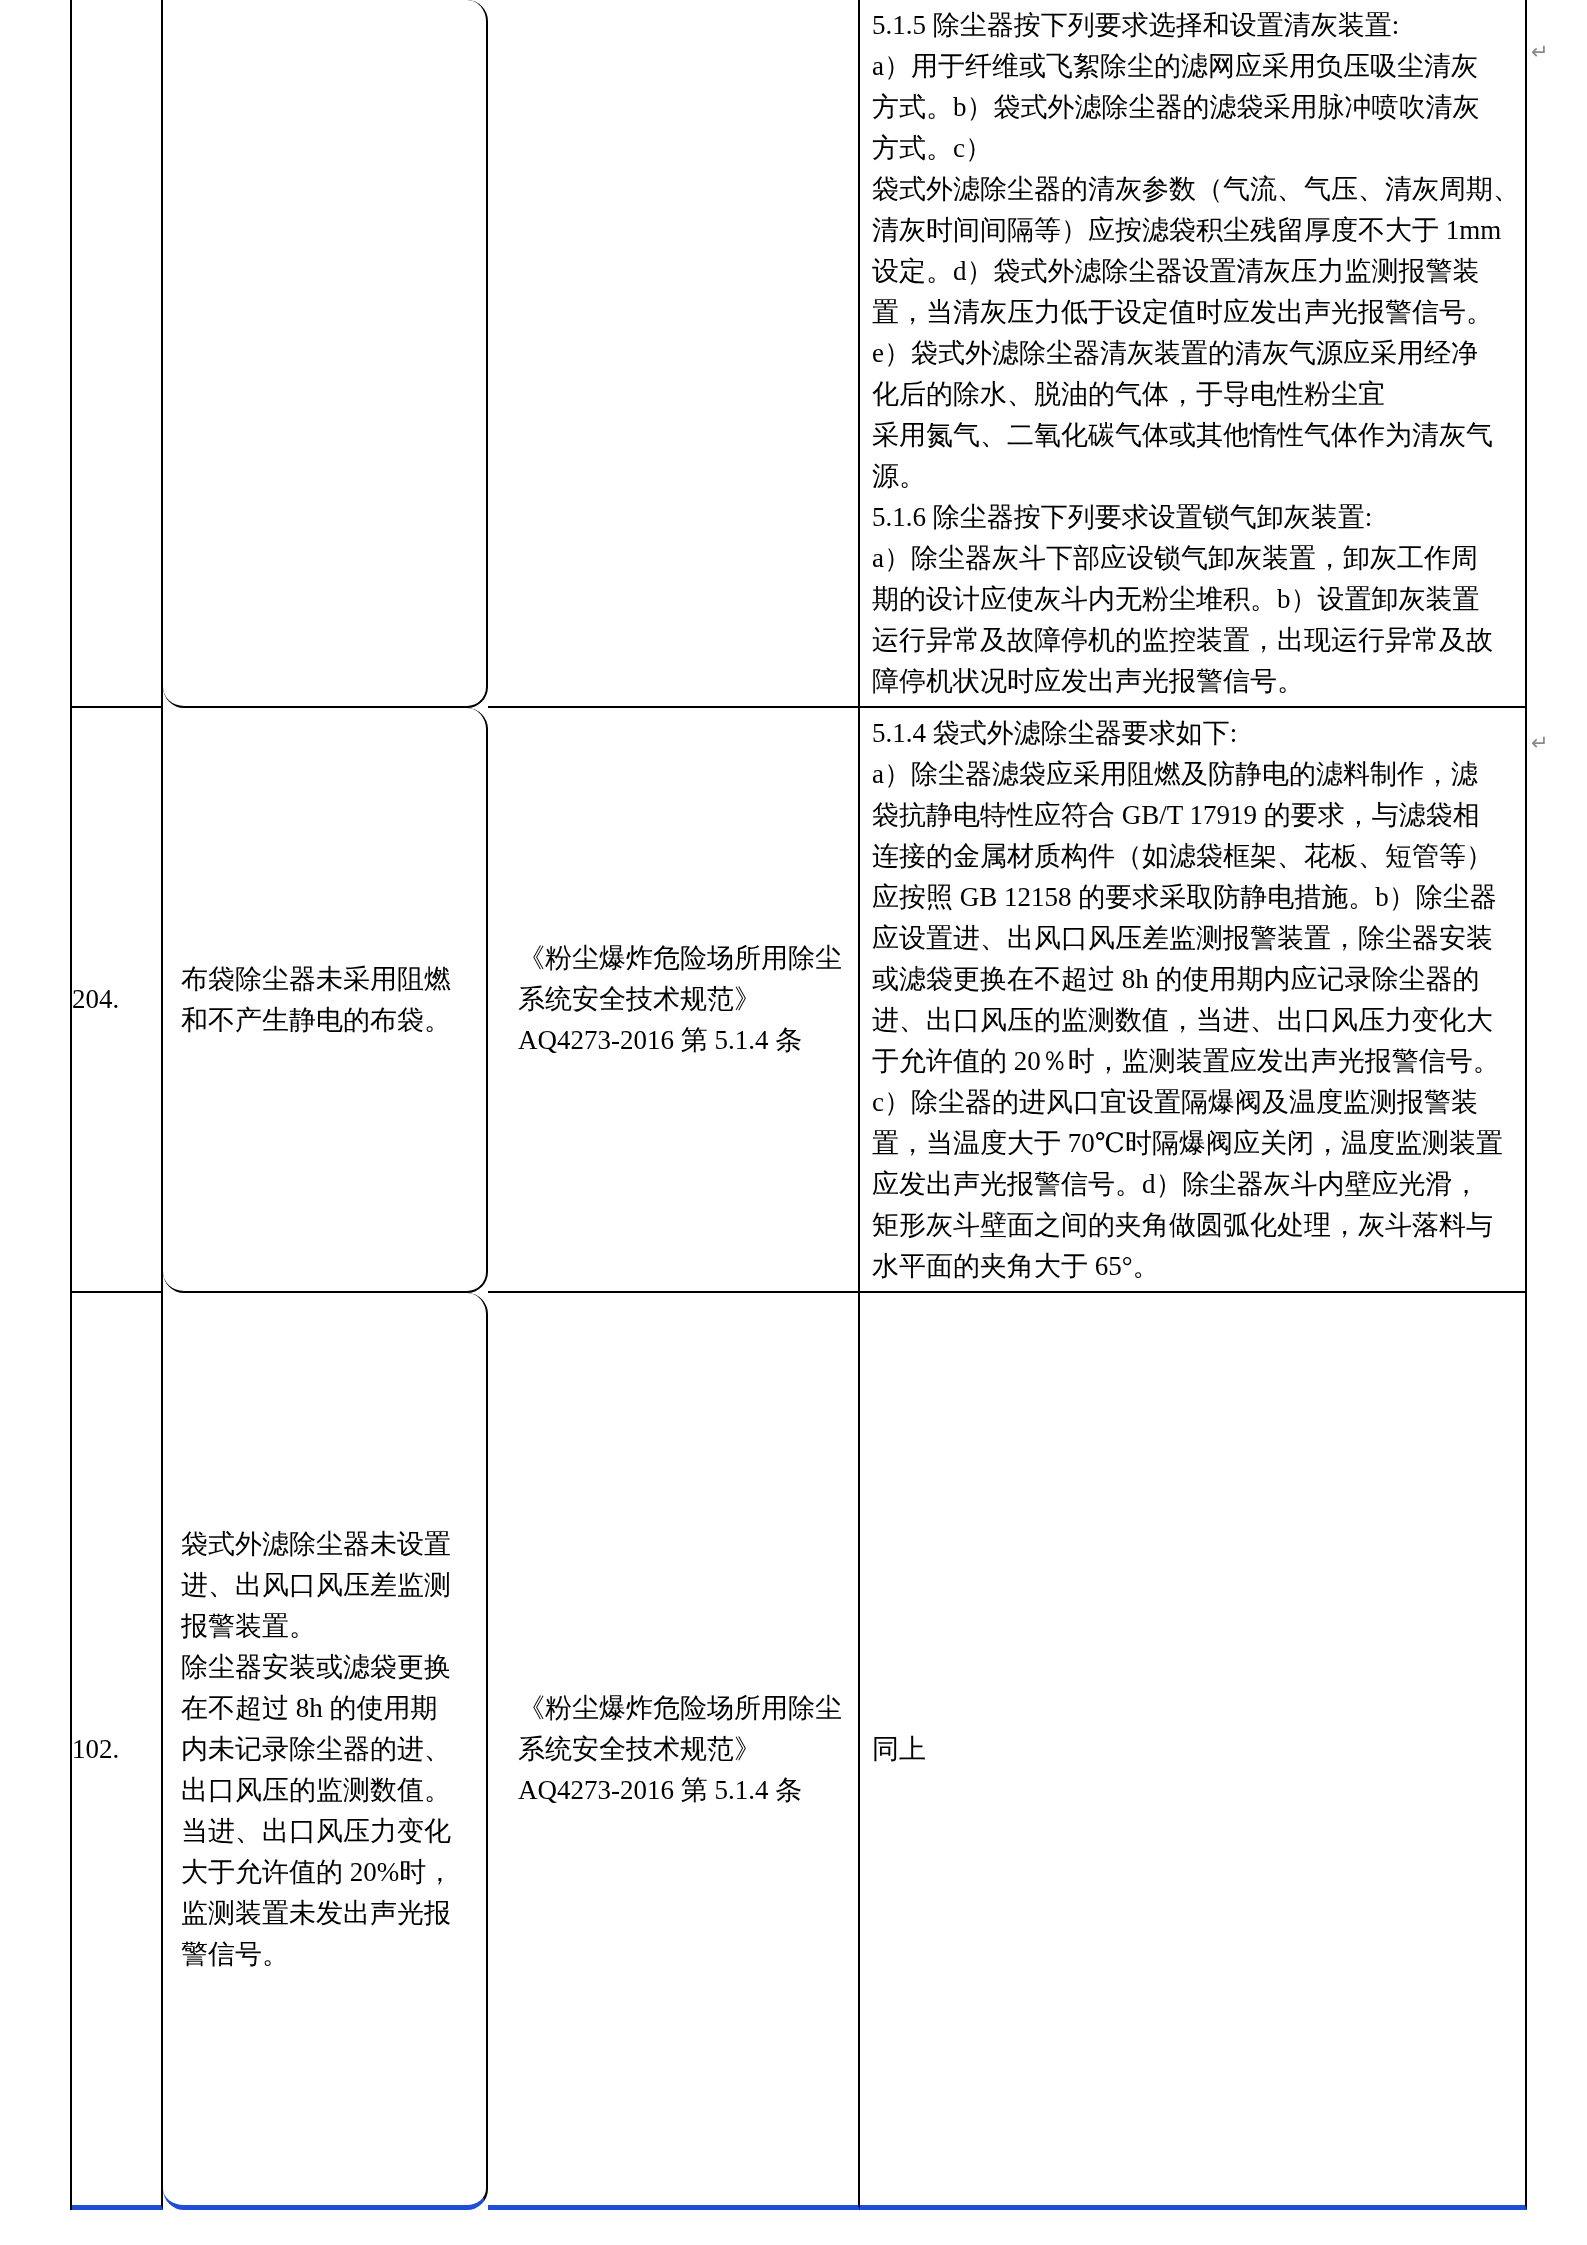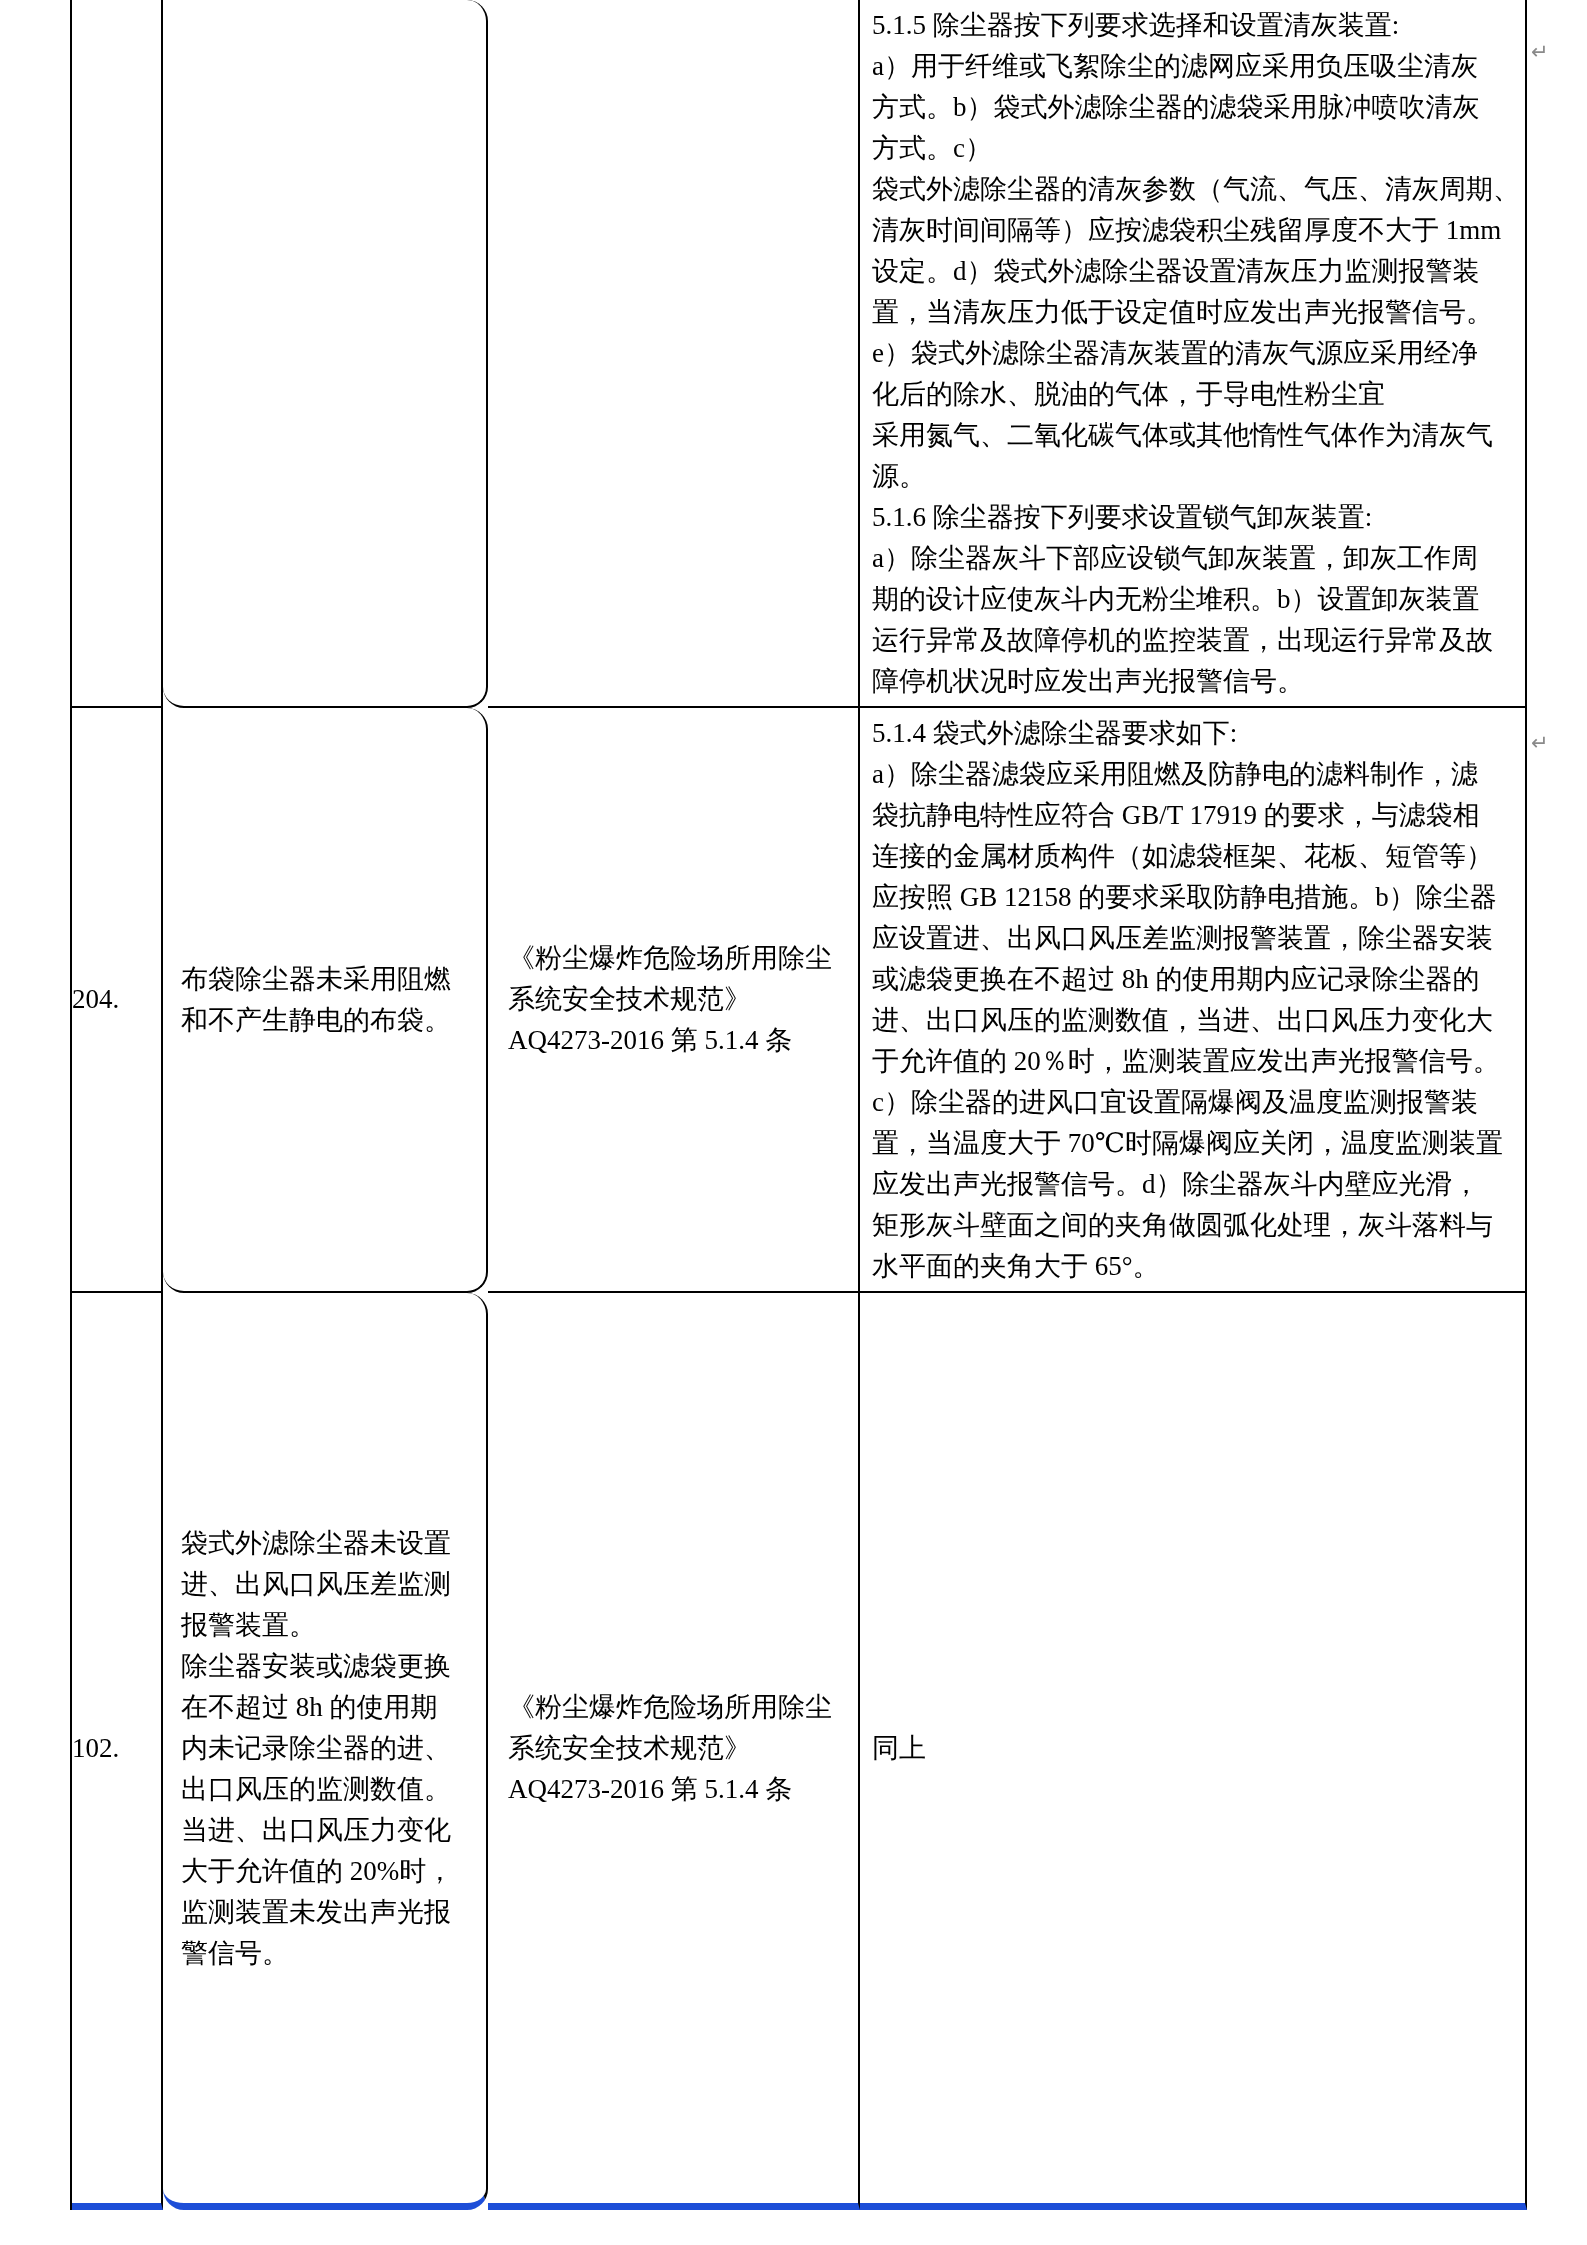--- a/index.html
+++ b/index.html
@@ -30,30 +30,30 @@
     box-sizing: border-box;
     border-right: 2px solid #000000;
     border-bottom: 2px solid #000000;
     display: flex;
     align-items: center;
     overflow: hidden;
     font-size: 27px;
     line-height: 41px;
   }
   .cell.last-row {
-    border-bottom: 7px solid #1d4ed8;
+    border-bottom: 5px solid #1d4ed8;
     font-family: Liberation Serif, serif;
   }
   .cell .txt {
     white-space: pre;
   }
   .num-cell {
   }
   .desc-cell  { padding-left: 18px; padding-right: 4px; border-radius: 21px; }
-  .ref-cell   { padding-left: 20px; padding-right: 4px; }
+  .ref-cell   { padding-left: 30px; padding-right: 4px; }
   .req-cell   { padding-left: 12px; padding-right: 19px; }
   .para-mark {
     position: absolute;
     color: #8a8a8a;
     font-size: 21px;
     font-family: "DejaVu Sans", sans-serif;
     line-height: 1;
   }
 </style>
 </head>

